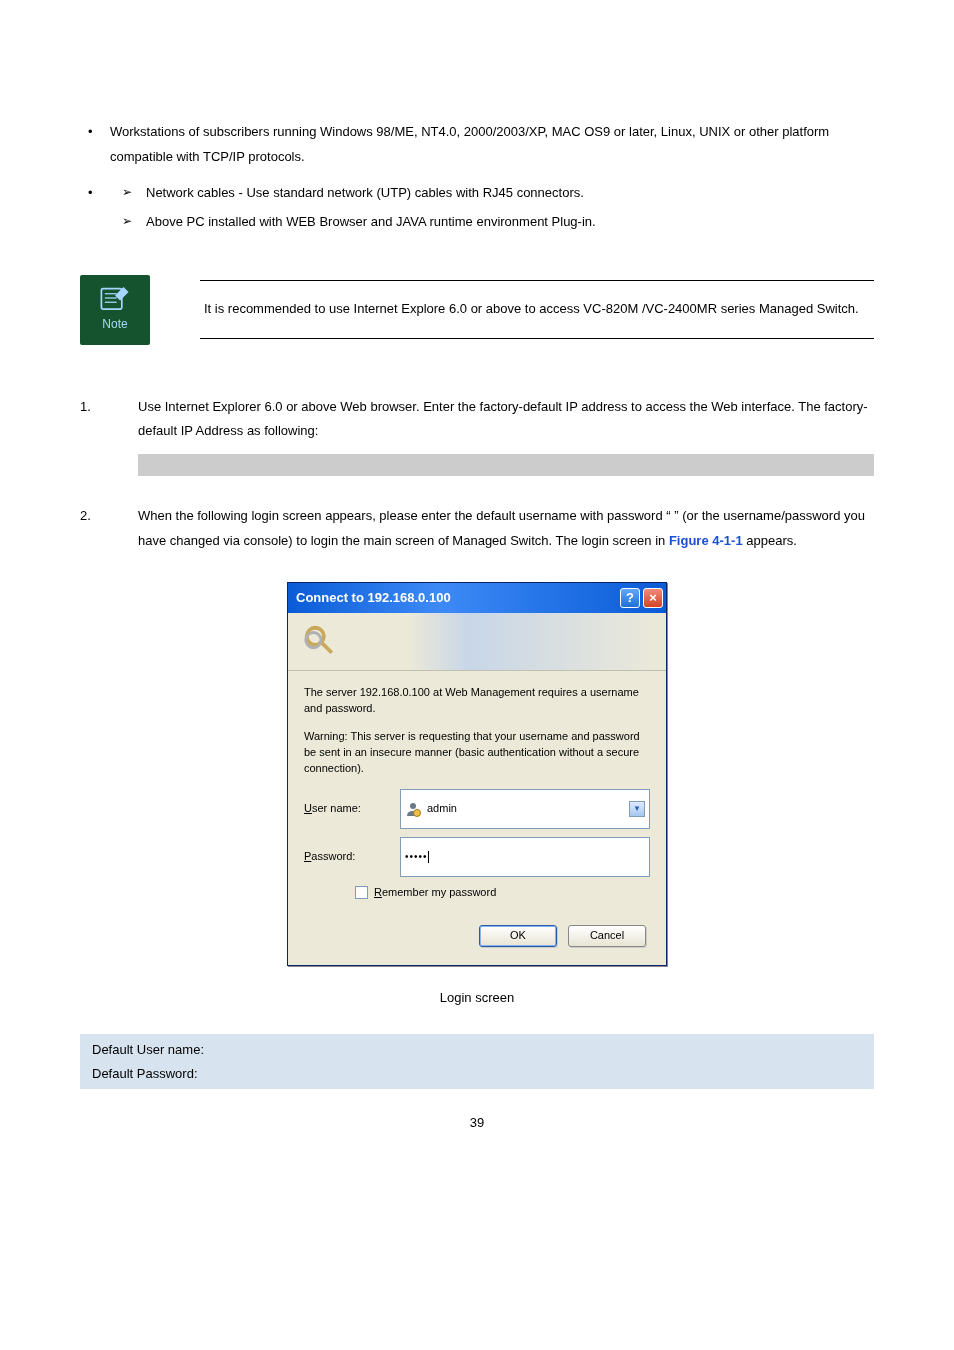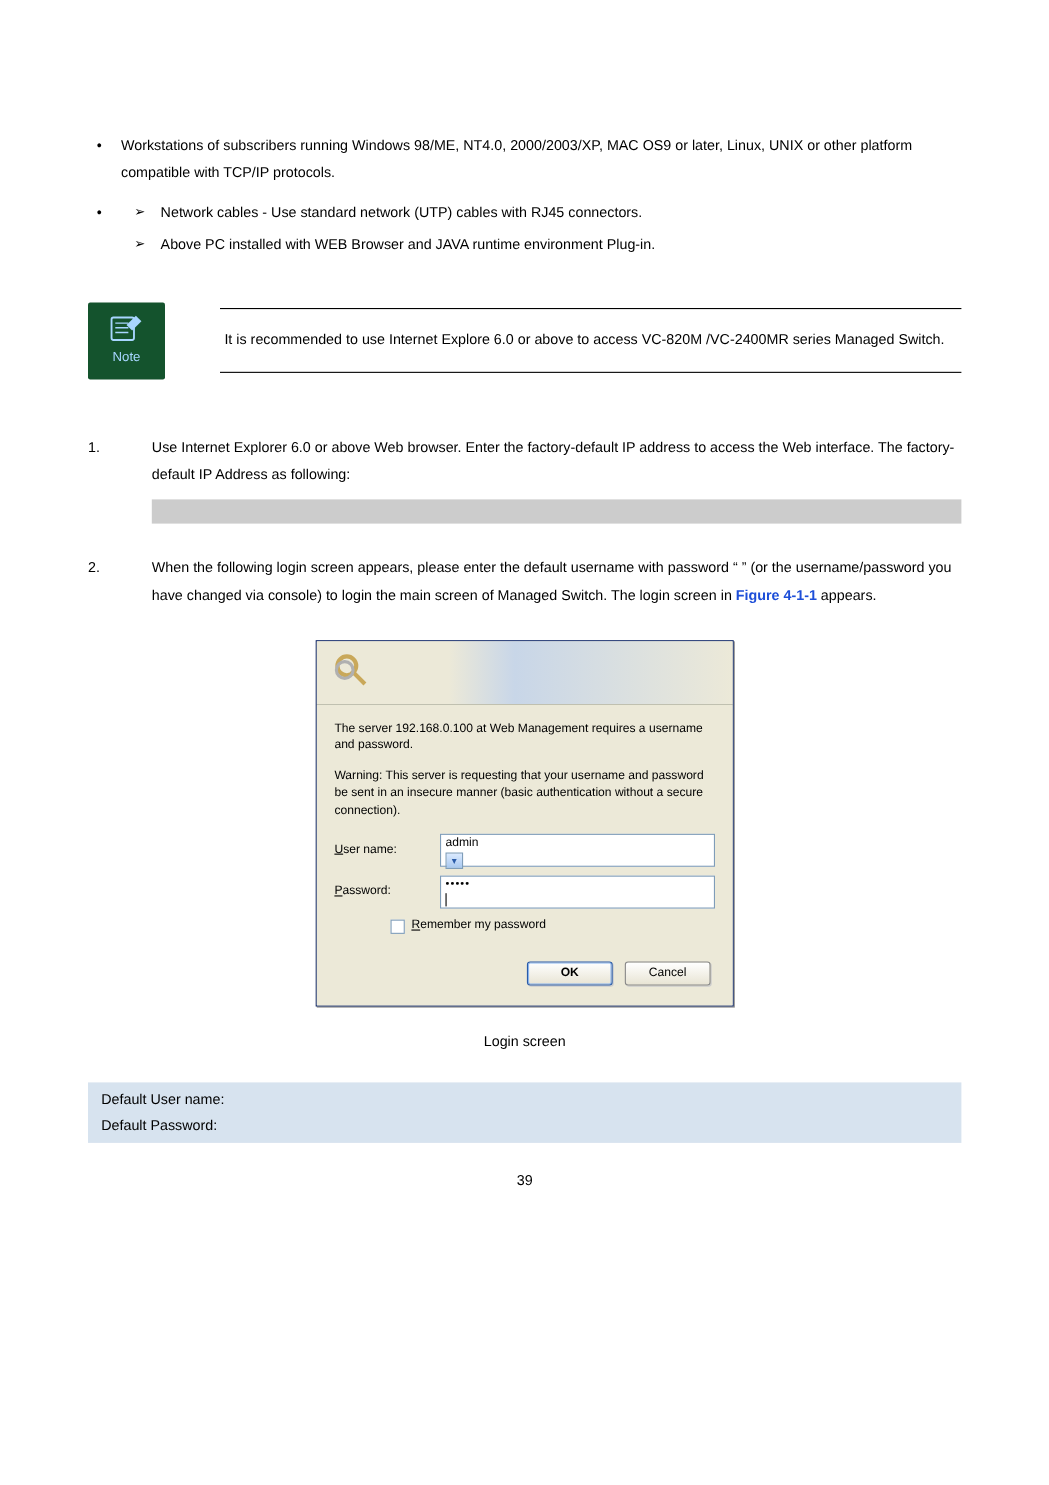--- a/index.html
+++ b/index.html
@@ -62,39 +62,39 @@
   .winbtn.close { background: linear-gradient(#f28a7a,#d04427); color: #fff; font-size: 13px; }
   .banner { height: 58px; background: linear-gradient(to right, #ece9d8 120px, #c8d6e8 180px, #ece9d8); display: flex; align-items: center; padding-left: 14px; border-bottom: 1px solid #c0c0b0; }
   .key { width: 38px; height: 38px; }
   .dlg-body { padding: 14px 16px 14px 16px; line-height: 1.45; color: #000; background: #ece9d8; }
   .dlg-body p { margin-bottom: 12px; font-size: 11px; }
   .form-row { display: flex; align-items: center; margin: 8px 0; }
   .form-row .lbl { width: 96px; font-size: 11px; }
   .form-row .lbl .u { text-decoration: underline; }
   .form-row .field { flex: 1; }
   .combo, .pwd {
-    width: 100%; height: 30px; border: 1px solid #7f9db9; background: #fff;
-    display: flex; padding: 0 4px; font-size: 11px; flex-direction: column;
+    width: 100%; height: 40px; border: 1px solid #7f9db9; background: #fff;
+    display: flex; align-items: center; padding: 0 4px; font-size: 11px;
   }
   .combo .person { width: 16px; height: 16px; margin-right: 6px; }
   .combo .val { flex: 1; }
   .combo .drop { width: 16px; height: 16px; background: linear-gradient(#dbeaff,#a8c8ef); border: 1px solid #7f9db9; display: flex; align-items: center; justify-content: center; color: #2a5ba8; font-size: 9px; }
   .pwd { letter-spacing: 1px; }
   .dots { font-family: Arial; font-size: 10px; }
   .caret { display:inline-block; width:1px; height:12px; background:#000; vertical-align:middle; }
   .chk-row { display: flex; align-items: center; margin: 6px 0 0 51px; font-size: 11px; }
   .chk { width: 13px; height: 13px; border: 1px solid #7f9db9; background: #fff; margin-right: 6px; }
   .btns { text-align: right; padding: 24px 4px 4px 0; }
   .btn {
     display: inline-block; min-width: 78px; text-align: center;
     border: 1px solid #888; background: linear-gradient(#fff,#e8e4d4);
     padding: 2px 14px; font-size: 11px; margin-left: 8px; border-radius: 3px;
     box-shadow: 1px 1px 0 #ccc;
   }
-  .btn.default { border: 1px solid #2a5ba8; box-shadow: 0 0 0 1px #88b4ee inset, 1px 1px 0 #ccc; font-weight: bold; }
+  .btn.default { border: 1px solid #2a5ba8; box-shadow: 0 0 0 1px #88b4ee inset, 1px 1px 0 #ccc; }
 
   .caption { text-align: center; margin: 12px 0 24px 0; font-size: 13px; }
 
   .defaults { background: #d7e3ef; padding: 4px 12px; font-size: 13px; line-height: 1.8; }
   .defaults .row { display: block; }
 
   .pagenum { text-align: center; font-size: 13px; margin-top: 22px; }
 </style>
 </head>
 <body>
@@ -140,20 +140,25 @@
       <span> with password “</span>
       <span>” (or the username/password you have changed via console) to login the main screen of Managed Switch. The login screen in </span>
       <span class="figref">Figure 4-1-1</span>
       <span> appears.</span>
     </div>
   </li>
 </ol>
 
 <div class="dialog-wrap">
   <div class="dialog">
+    <div class="titlebar">
+      <span class="title">Connect to 192.168.0.100</span>
+      <div class="winbtn help">?</div>
+      <div class="winbtn close">×</div>
+    </div>
     <div class="banner">
       <svg class="key" viewBox="0 0 40 40">
         <circle cx="14" cy="14" r="9" fill="none" stroke="#c9a85a" stroke-width="4"></circle>
         <rect x="18" y="18" width="4" height="18" fill="#c9a85a" transform="rotate(-45 20 20)"></rect>
         <circle cx="12" cy="18" r="8" fill="none" stroke="#b0b0b0" stroke-width="3"></circle>
       </svg>
     </div>
     <div class="dlg-body">
       <p>The server 192.168.0.100 at Web Management requires a username and password.</p>
       <p>Warning: This server is requesting that your username and password be sent in an insecure manner (basic authentication without a secure connection).</p>

